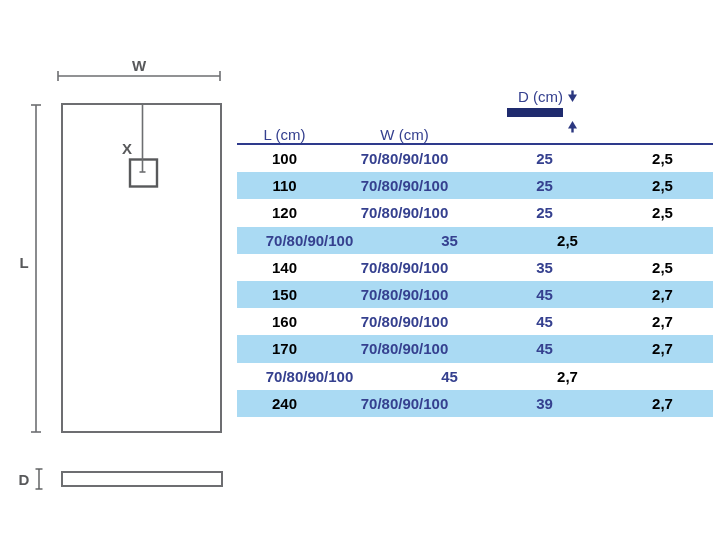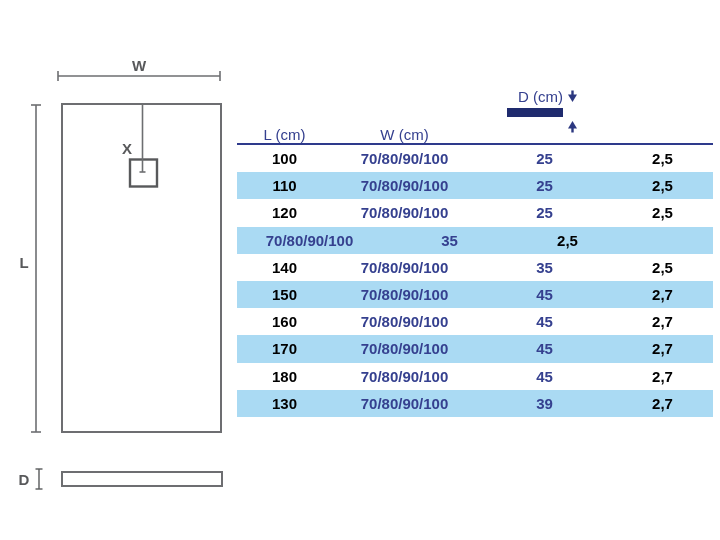--- a/index.html
+++ b/index.html
@@ -128,25 +128,24 @@
       <div class="td col-x">45</div>
       <div class="td col-d">2,7</div>
     </div>
     <div class="tr">
       <div class="td col-l">170</div>
       <div class="td col-w">70/80/90/100</div>
       <div class="td col-x">45</div>
       <div class="td col-d">2,7</div>
     </div>
     <div class="tr">
-      <div class="td col-l">180</div>
       <div class="td col-w">70/80/90/100</div>
       <div class="td col-x">45</div>
       <div class="td col-d">2,7</div>
     </div>
     <div class="tr">
-      <div class="td col-l">130</div>
+      <div class="td col-l">240</div>
       <div class="td col-w">70/80/90/100</div>
       <div class="td col-x">39</div>
       <div class="td col-d">2,7</div>
     </div>
   </div>
 </div>
 
 </body></html>

